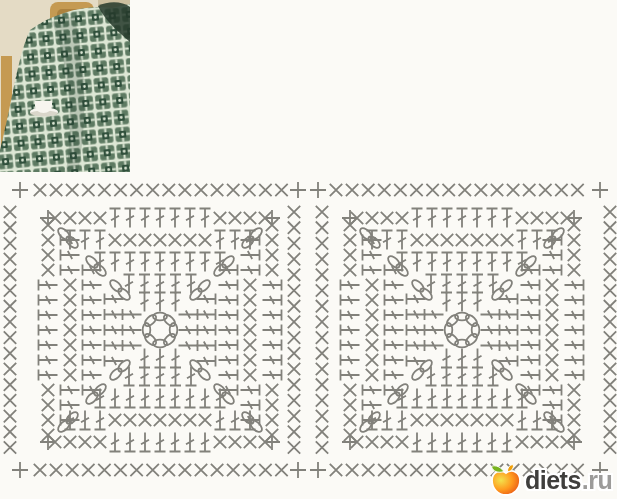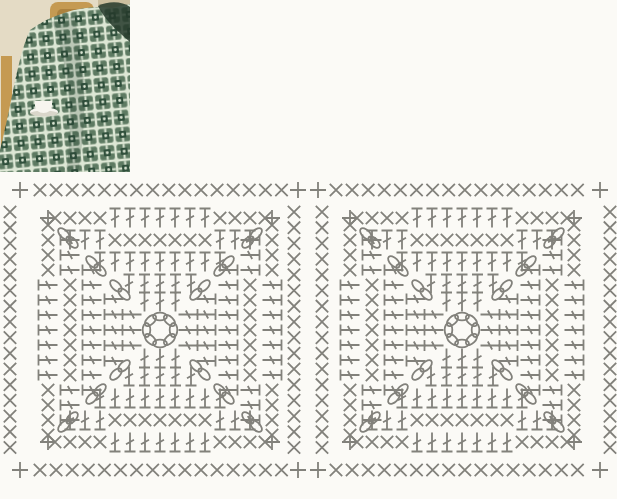--- a/index.html
+++ b/index.html
@@ -663,14 +663,30 @@
     <rect x="1" y="56" width="11" height="116" fill="#c59a52"></rect>
     <rect x="13" y="92" width="7" height="80" opacity="0.6" fill="#97702f"></rect>
     <path d="M30,30 C55,12 88,4 112,8 L130,4 L130,172 L0,172 L0,150 C12,104 17,58 30,30 Z" fill="url(#granny)"></path>
     <path d="M98,6 C108,1 122,1 130,7 L130,42 C117,31 104,19 98,6 Z" opacity="0.85" fill="#24382a"></path>
     <path d="M52,22 C70,70 74,120 66,172 L78,172 C88,118 86,64 74,16 Z" opacity="0.18" fill="#24382a"></path>
     <ellipse cx="44" cy="112" rx="14" ry="4.5" fill="#f7f5ef"></ellipse>
     <ellipse cx="44" cy="113.5" rx="14" ry="3" opacity="0.5" fill="#bcb8a6"></ellipse>
     <path d="M35,101 h17 v5 a8.5,7 0 0 1 -17,0 Z" fill="#f7f5ef"></path>
   </svg>
 
+  <div class="logo">
+    <svg class="apple" viewBox="0 0 34 34">
+      <defs>
+        <radialGradient id="ag" cx="0.32" cy="0.38" r="0.9">
+          <stop offset="0" stop-color="#f3e24d"></stop>
+          <stop offset="0.45" stop-color="#ff9a1e"></stop>
+          <stop offset="1" stop-color="#dd3512"></stop>
+        </radialGradient>
+      </defs>
+      <path d="M17,10 C23,5.5 31,9 31,17.5 C31,25.5 25,32 17,32 C9,32 3,25.5 3,17.5 C3,9 11,5.5 17,10 Z" fill="url(#ag)" stroke="#ffffff" stroke-width="1.8"></path>
+      <path d="M15,8.5 C10,1.5 3.5,2.5 2.5,3.5 C3.5,8.5 9.5,10.5 15,8.5 Z" stroke="#ffffff" stroke-width="1" fill="#79b31e"></path>
+      <path d="M18.5,8.5 C18.5,3.5 22,1 24.5,2 C24.5,6.5 21.5,8.8 18.5,8.5 Z" stroke="#ffffff" stroke-width="1" fill="#f2a007"></path>
+    </svg>
+    <span class="brand" style="color: rgb(63, 62, 60);">diets</span>
+      <span class="tld" style="color: rgb(156, 155, 153);">.ru</span>
+  </div>
 
 </div>
 
 </body></html>

